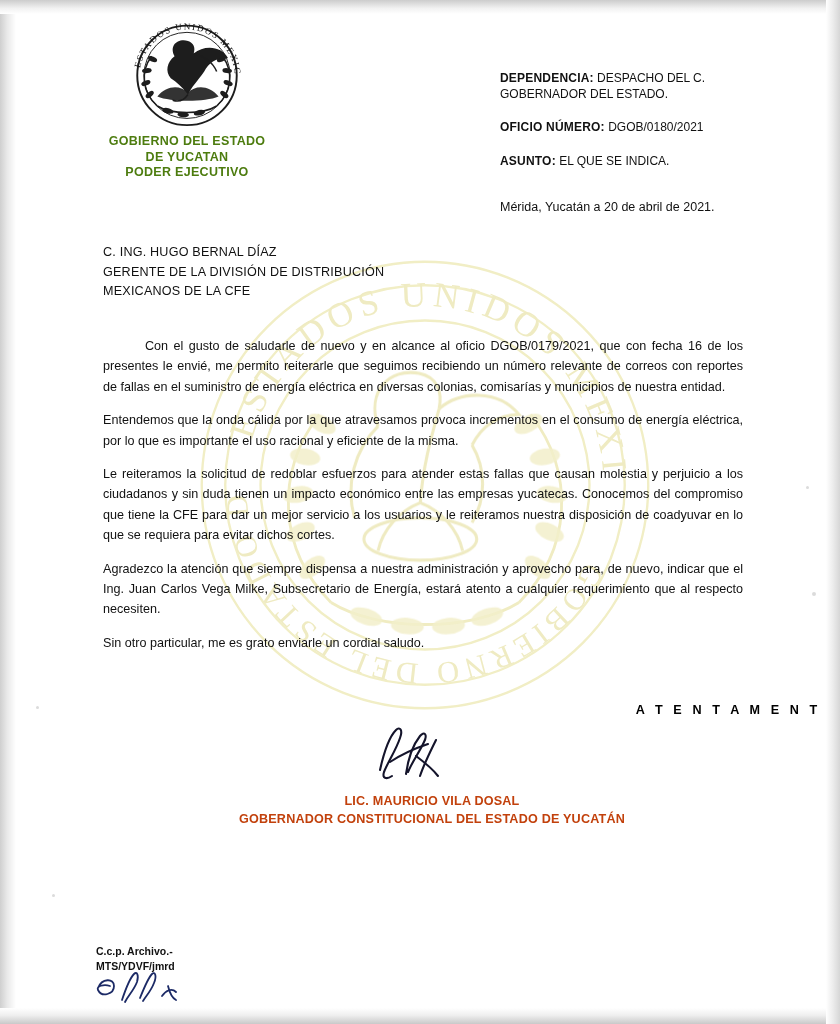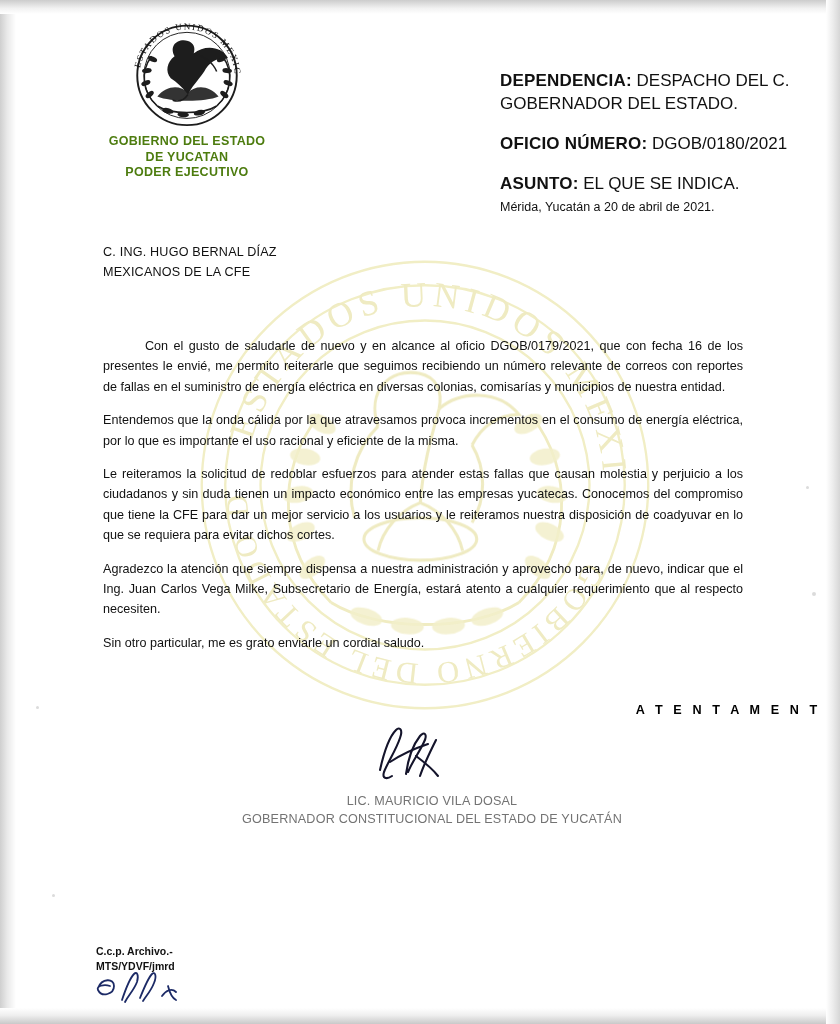--- a/index.html
+++ b/index.html
@@ -97,21 +97,21 @@
     letter-spacing: 0.3px;
     line-height: 1.25;
   }
 
   
   .header-right {
     position: absolute;
     left: 500px;
     top: 70px;
     width: 290px;
-    font-size: 17px;
+    font-size: 12px;
     color: #111;
     line-height: 1.35;
   }
   .header-right .row { margin-bottom: 17px; }
   .header-right .lbl {
     font-weight: bold;
     letter-spacing: 0.2px;
   }
   .header-right .val { font-weight: normal; }
   .place-date {
@@ -174,22 +174,22 @@
     z-index: 3;
   }
   .signature svg { width: 100%; height: 100%; display: block; }
   .signer {
     position: absolute;
     left: 0;
     right: 0;
     top: 792px;
     text-align: center;
     font-size: 12.6px;
-    font-weight: normal;
-    color: #737373;
+    font-weight: bold;
+    color: #c2410c;
     line-height: 1.45;
     letter-spacing: 0.2px;
     padding-left: 24px;
   }
 
   
   .ccp {
     position: absolute;
     left: 96px;
     top: 944px;
@@ -344,20 +344,21 @@
       <div class="row">
         <span class="lbl">ASUNTO:</span>
         <span class="val">EL QUE SE INDICA.</span>
       </div>
     </div>
 
     <div class="place-date">Mérida, Yucatán a 20 de abril de 2021.</div>
 
     <div class="addressee">
       <div>C. ING. HUGO BERNAL DÍAZ</div>
+      <div>GERENTE DE LA DIVISIÓN DE DISTRIBUCIÓN</div>
       <div>MEXICANOS DE LA CFE</div>
     </div>
 
     <div class="body-text">
       <p class="indent">Con el gusto de saludarle de nuevo y en alcance al oficio DGOB/0179/2021, que con fecha 16 de los presentes le envié, me permito reiterarle que seguimos recibiendo un número relevante de correos con reportes de fallas en el suministro de energía eléctrica en diversas colonias, comisarías y municipios de nuestra entidad.</p>
       <p>Entendemos que la onda cálida por la que atravesamos provoca incrementos en el consumo de energía eléctrica, por lo que es importante el uso racional y eficiente de la misma.</p>
       <p>Le reiteramos la solicitud de redoblar esfuerzos para atender estas fallas que causan molestia y perjuicio a los ciudadanos y sin duda tienen un impacto económico entre las empresas yucatecas. Conocemos del compromiso que tiene la CFE para dar un mejor servicio a los usuarios y le reiteramos nuestra disposición de coadyuvar en lo que se requiera para evitar dichos cortes.</p>
       <p>Agradezco la atención que siempre dispensa a nuestra administración y aprovecho para, de nuevo, indicar que el Ing. Juan Carlos Vega Milke, Subsecretario de Energía, estará atento a cualquier requerimiento que al respecto necesiten.</p>
       <p>Sin otro particular, me es grato enviarle un cordial saludo.</p>
     </div>

